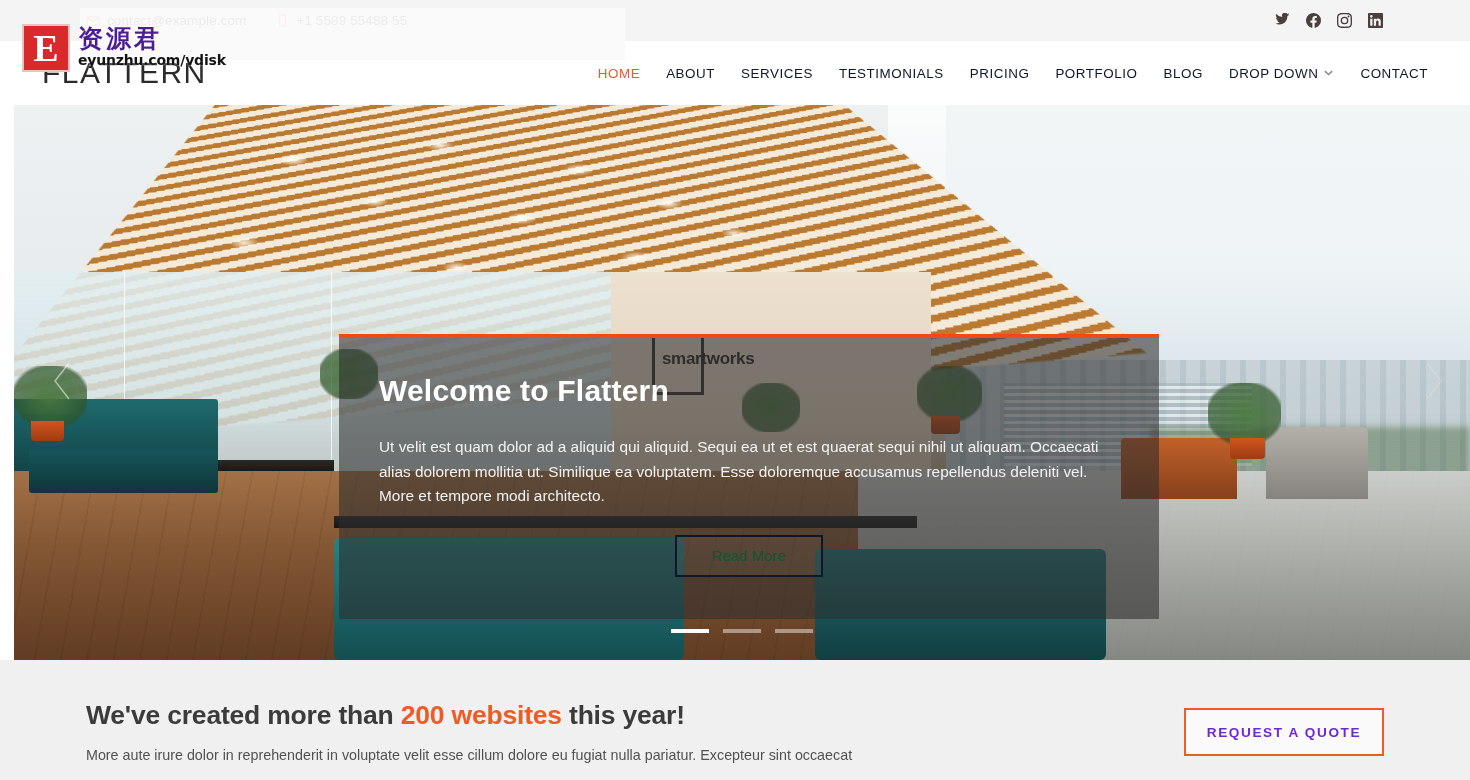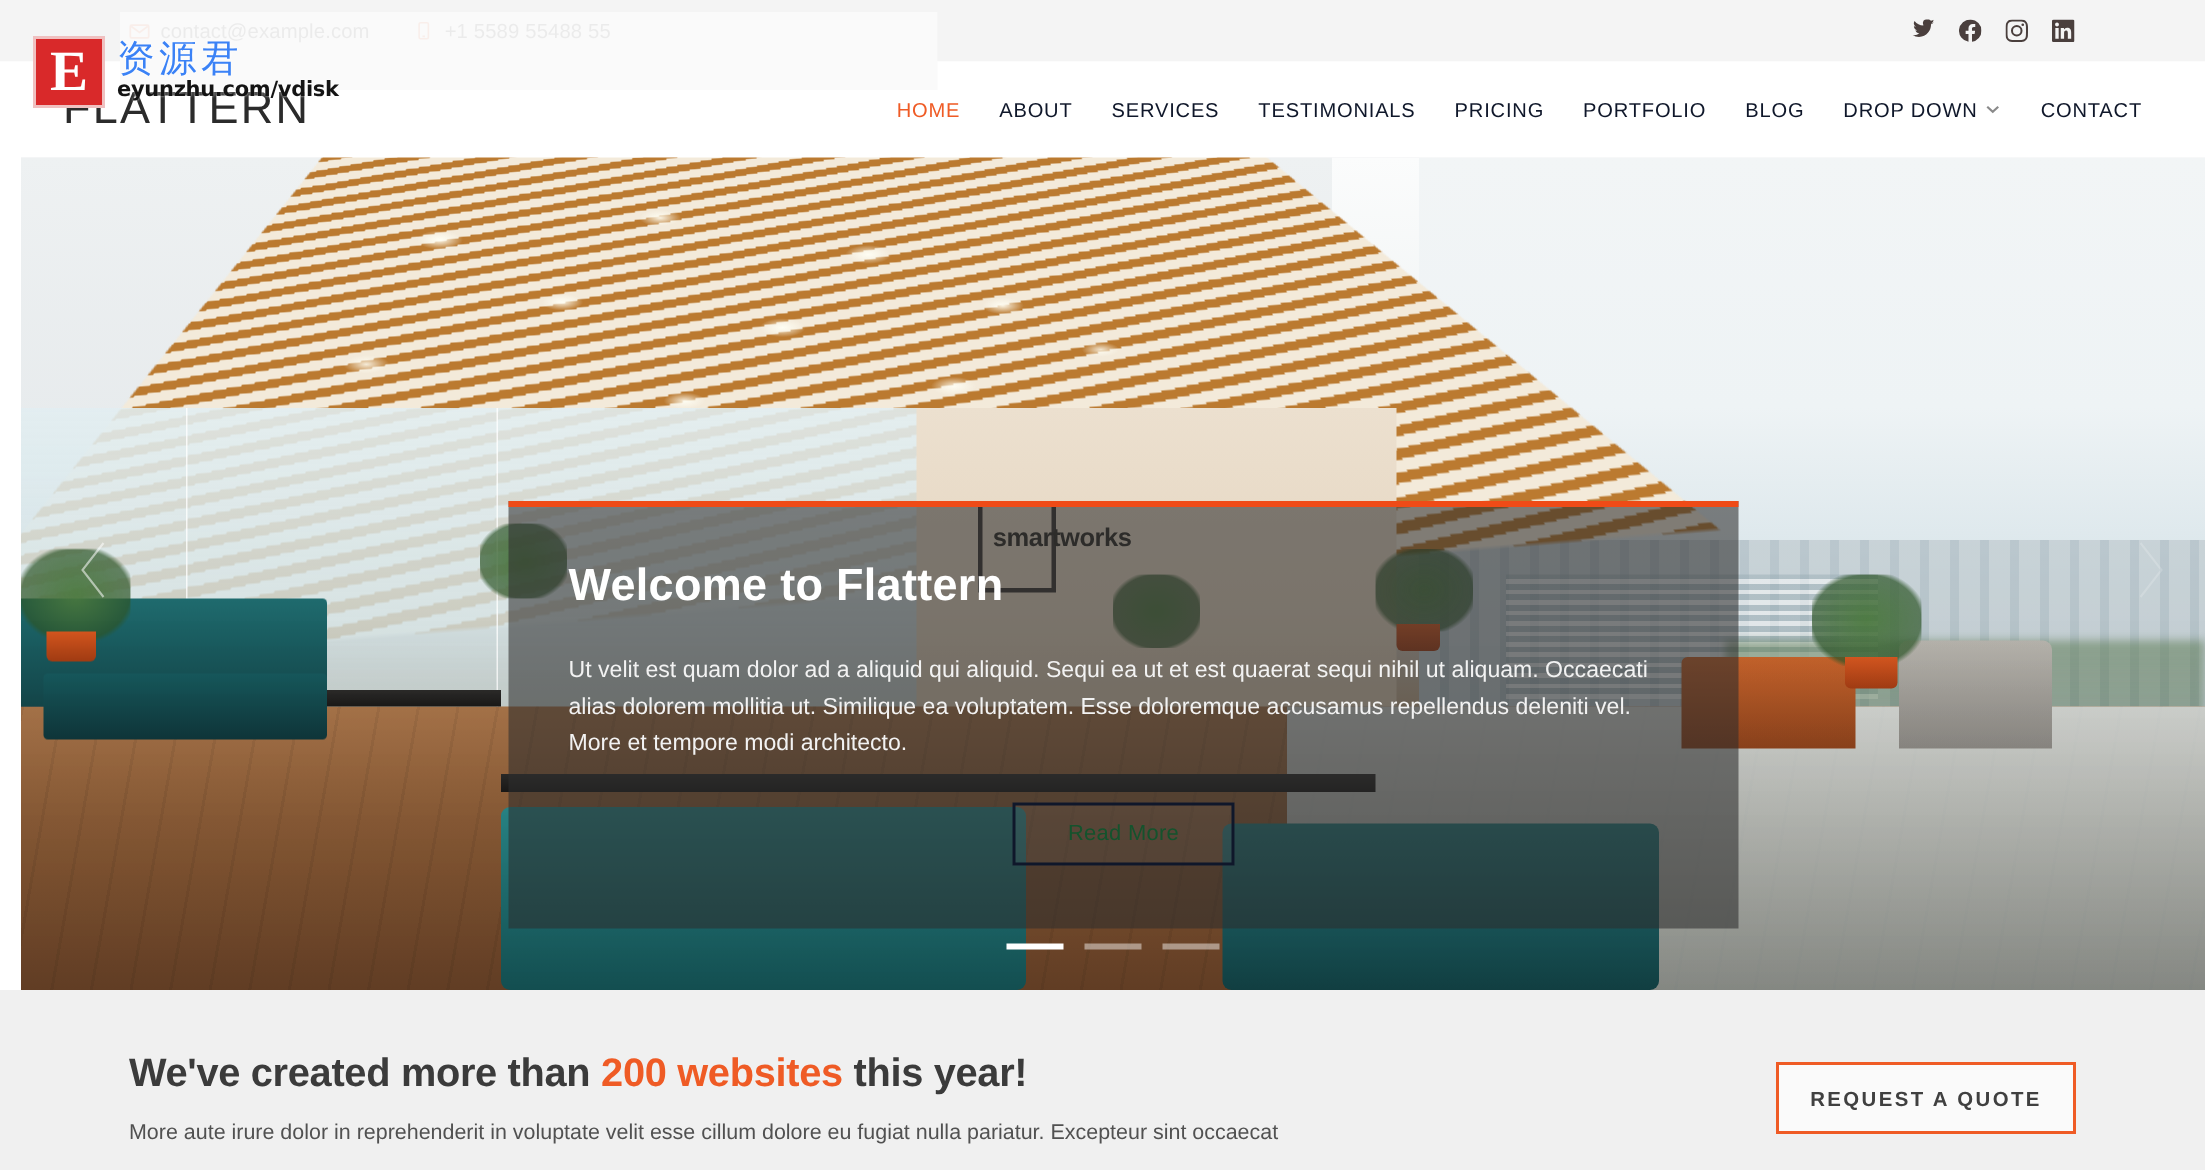--- a/index.html
+++ b/index.html
@@ -311,21 +311,21 @@
   .cta-text {
     font-size:14.3px;
     line-height:22px;
     color:#515151;
   }
   .cta-right { width:200px; display:flex; justify-content:center; padding-top:8px; }
   .cta-btn {
     display:inline-flex; align-items:center; justify-content:center;
     width:200px; height:48px;
     border:2px solid #ef5b25;
-    color:#404040;
+    color:#6d28d9;
     background:#fafafa;
     font-size:13.6px;
     font-weight:700;
     letter-spacing:1.6px;
     cursor:pointer;
   }
 
   
   .watermark {
     position:absolute;
@@ -339,21 +339,21 @@
     background:#d9292a;
     border:2px solid #f0c0c0;
     display:flex; align-items:center; justify-content:center;
     font-family:"Liberation Serif", serif;
     font-size:38px; font-weight:700; color:#ffffff;
     line-height:1;
   }
   .wm-right { padding-top:2px; }
   .wm-cn {
     font-family:"DejaVu Sans", sans-serif;
-    font-size:25px; font-weight:400; color:#3b82f6;
+    font-size:25px; font-weight:700; color:#4c1d95;
     letter-spacing:3px; line-height:1.05;
     text-shadow:0 0 2px rgba(255,255,255,.9);
   }
   .wm-url {
     font-family:"DejaVu Sans", sans-serif;
     font-size:14px; font-weight:700; color:#141414;
     letter-spacing:-.2px;
     text-shadow:0 0 2px rgba(255,255,255,.9);
   }
   .wm-bg {

